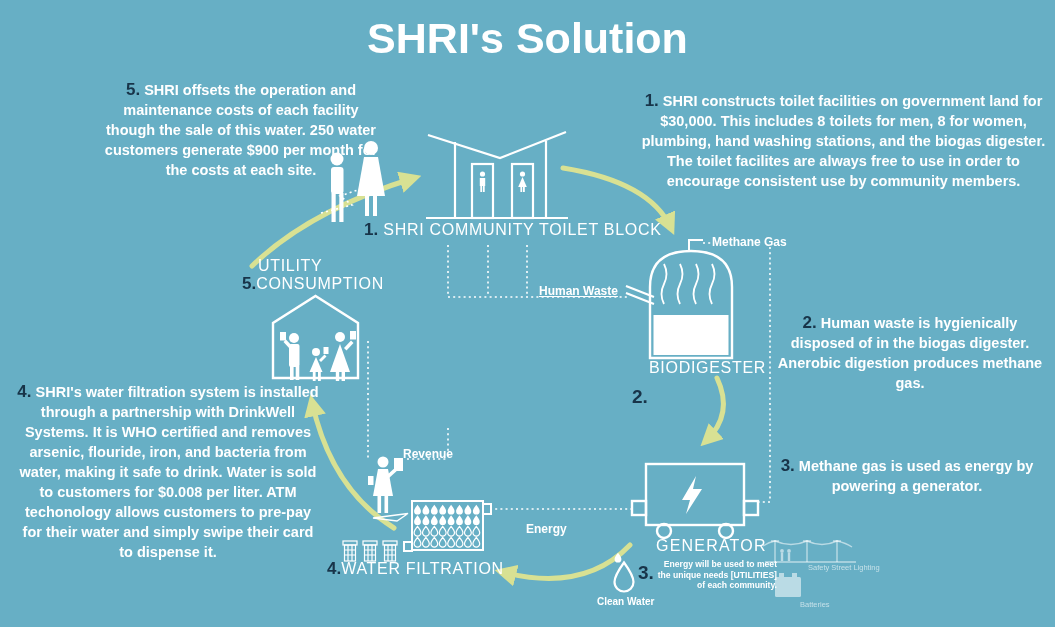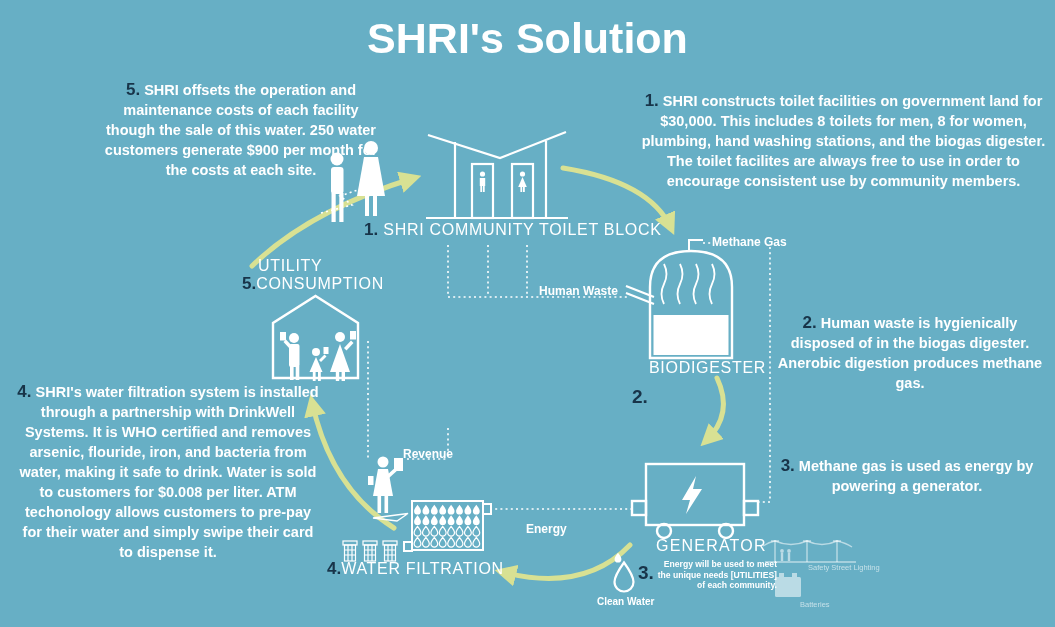--- a/index.html
+++ b/index.html
@@ -266,21 +266,21 @@
   <div class="abs gennote" style="left:657px;top:559px;width:120px;text-align:right;">Energy will be used to meet the unique needs [UTILITIES] of each community.</div>
   <div class="abs nodelabel" style="left:327px;top:559px;">
     <span class="num">4.</span><span>WATER FILTRATION</span>
   </div>
   <div class="abs nodelabel" style="left:258px;top:257px;">UTILITY</div>
   <div class="abs nodelabel" style="left:242px;top:274px;">
     <span class="num">5.</span><span>CONSUMPTION</span>
   </div>
 
   <div class="abs flowlabel" style="left:712px;top:235px;">Methane Gas</div>
-  <div class="abs flowlabel" style="left:539px;top:284px;">Human Waste</div>
+  <div class="abs flowlabel" style="left:539px;top:284px;text-decoration:underline;">Human Waste</div>
   <div class="abs flowlabel" style="left:526px;top:494px;margin-top:28px;">Energy</div>
   <div class="abs flowlabel" style="left:403px;top:447px;">Revenue</div>
   <div class="abs flowlabel" style="left:597px;top:596px;font-size:10px;">Clean Water</div>
 
   <div class="abs faintlabel" style="left:772px;top:563px;padding-left:36px;">Safety Street Lighting</div>
   <div class="abs faintlabel" style="left:776px;top:600px;padding-left:24px;">Batteries</div>
 
 </div>
 
 </body></html>

